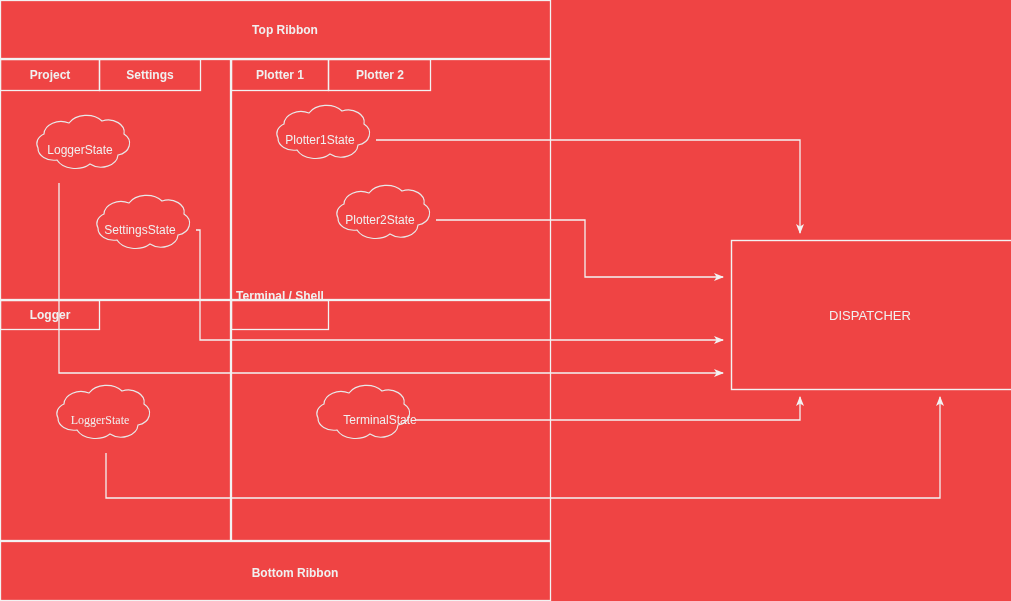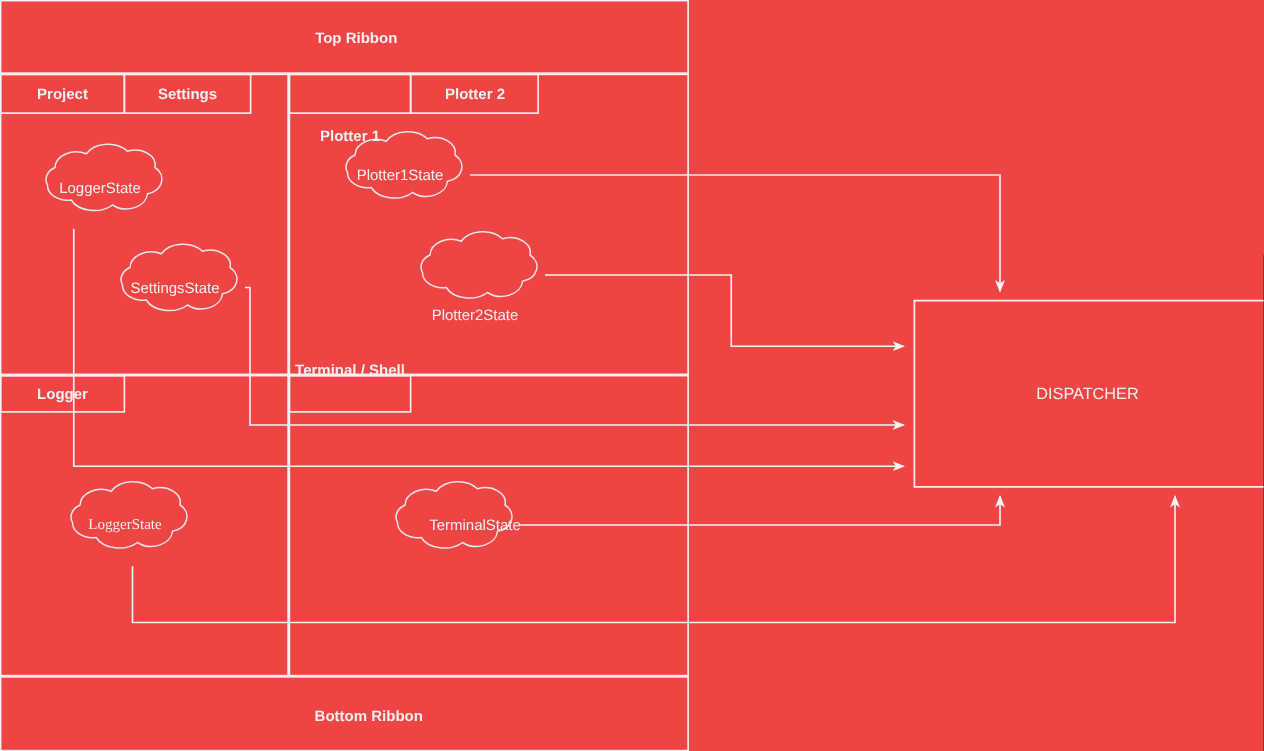--- a/index.html
+++ b/index.html
@@ -104,27 +104,27 @@
       <path d="M 416,420 L 800,420 L 800,397" marker-end="url(#arrow)"></path>
       <path d="M 106,453 L 106,498 L 940,498 L 940,397" marker-end="url(#arrow)"></path>
     </g>
   </svg>
 
   <div class="lbl lbl-bold" style="left:285px; top:30px;">Top Ribbon</div>
   <div class="lbl lbl-bold" style="left:250px; top:573px;margin-left:45px;">Bottom Ribbon</div>
 
   <div class="lbl lbl-bold" style="left:50px; top:75px;">Project</div>
   <div class="lbl lbl-bold" style="left:150px; top:75px;">Settings</div>
-  <div class="lbl lbl-bold" style="left:280px; top:75px;margin-top:34px;">Plotter 1</div>
+  <div class="lbl lbl-bold" style="left:280px; top:75px;">Plotter 1</div>
   <div class="lbl lbl-bold" style="left:380px; top:75px;">Plotter 2</div>
   <div class="lbl lbl-bold" style="left:50px; top:315px;text-align:right;">Logger</div>
   <div class="lbl lbl-bold" style="left:280px; top:296px;">Terminal / Shell</div>
 
   <div class="lbl lbl-plain" style="left:80px; top:150px;">LoggerState</div>
   <div class="lbl lbl-plain" style="left:140px; top:230px;">SettingsState</div>
   <div class="lbl lbl-plain" style="left:320px; top:140px;">Plotter1State</div>
-  <div class="lbl lbl-plain" style="left:380px; top:220px;margin-top:32px;">Plotter2State</div>
+  <div class="lbl lbl-plain" style="left:380px; top:220px;">Plotter2State</div>
   <div class="lbl lbl-plain" style="left:100px; top:420px;font-family:Liberation Serif, serif;">LoggerState</div>
   <div class="lbl lbl-plain" style="left:360px; top:420px;margin-left:20px;">TerminalState</div>
 
   <div class="lbl lbl-disp" style="left:870px; top:315px;">DISPATCHER</div>
 
 </div>
 
 </body></html>

